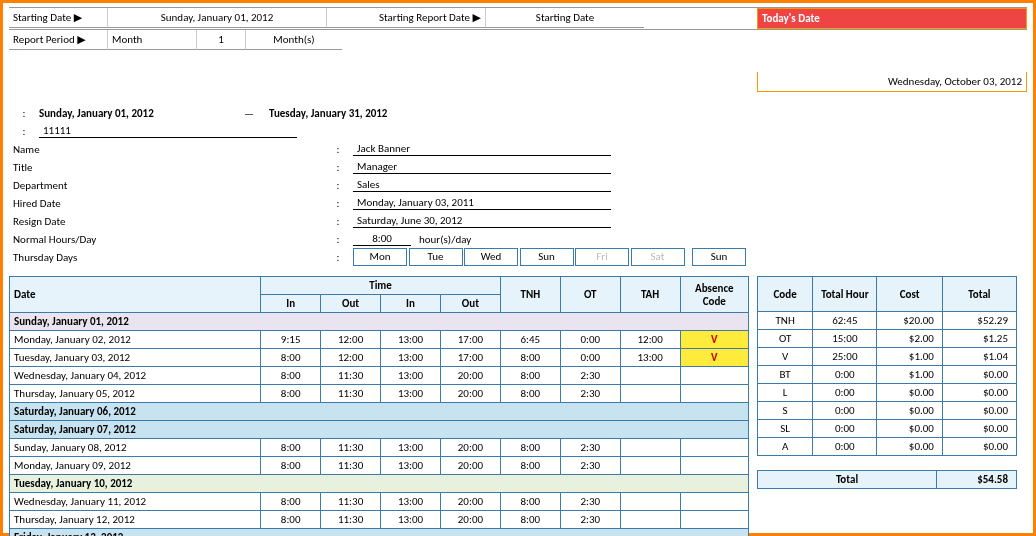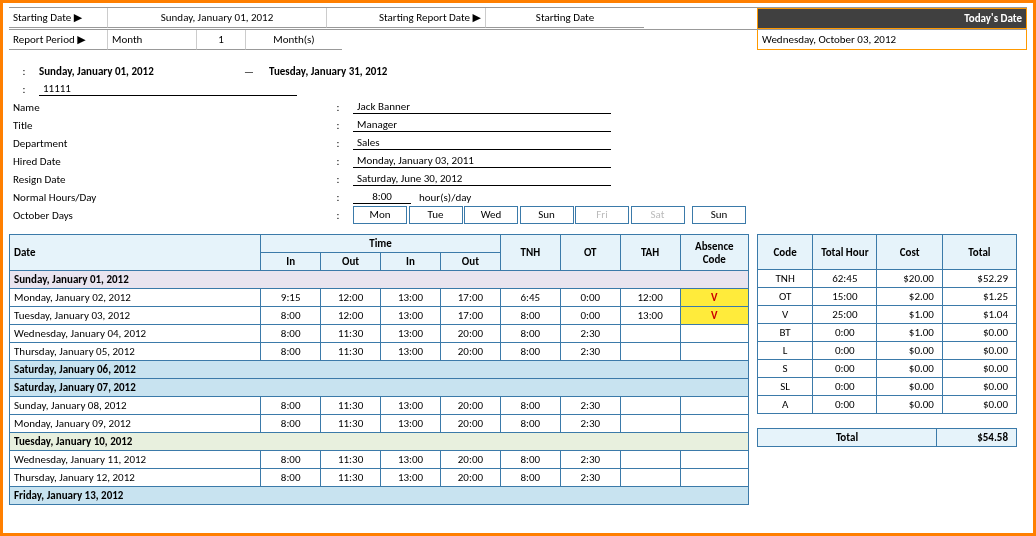--- a/index.html
+++ b/index.html
@@ -22,26 +22,26 @@
   .top-cell {
     padding: 2px 4px;
     border-bottom: 1px solid #999;
     border-top: 0;
     border-left:1px solid #ccc;
     height:15px;
     line-height:15px;
   }
   .top-cell:first-child{border-left:0;}
   .todays-date-label {
-    background: #404040;
+    background: #ef4444;
     color: #fff;
     font-weight: bold;
-    text-align: right;
-  }
-  .todays-date-value { text-align: left; }
+    text-align: left;
+  }
+  .todays-date-value { text-align: right; margin-top: 42px; }
   .info-block { margin-top: 12px; }
   .info-row { display: flex; align-items: center; height: 18px; }
   .info-label { width: 310px; padding-left: 4px; }
   .info-colon { width: 30px; text-align:center;}
   .info-value { border-bottom: 1px solid #000; padding: 0 4px; }
   .bold { font-weight: bold; }
   .wd-box {
     display:inline-block;
     width:52px;
     text-align:center;
@@ -123,21 +123,21 @@
         <div class="info-colon">:</div>
         <div class="info-value" style="width:250px">Saturday, June 30, 2012</div>
       </div>
   <div class="info-row">
         <div class="info-label">Normal Hours/Day</div>
         <div class="info-colon">:</div>
         <div class="info-value" style="width:50px;text-align:center">8:00</div>
         <div style="padding-left:8px">hour(s)/day</div>
       </div>
   <div class="info-row">
-    <div class="info-label">October Days</div>
+    <div class="info-label">Thursday Days</div>
     <div class="info-colon">:</div>
     <div>
       <span class="wd-box">Mon</span>
       <span class="wd-box">Tue</span>
       <span class="wd-box">Wed</span>
       <span class="wd-box">Sun</span>
       <span class="wd-box wd-off">Fri</span>
       <span class="wd-box wd-off">Sat</span>
       <span class="wd-box" style="margin-left:6px">Sun</span>
     </div>

